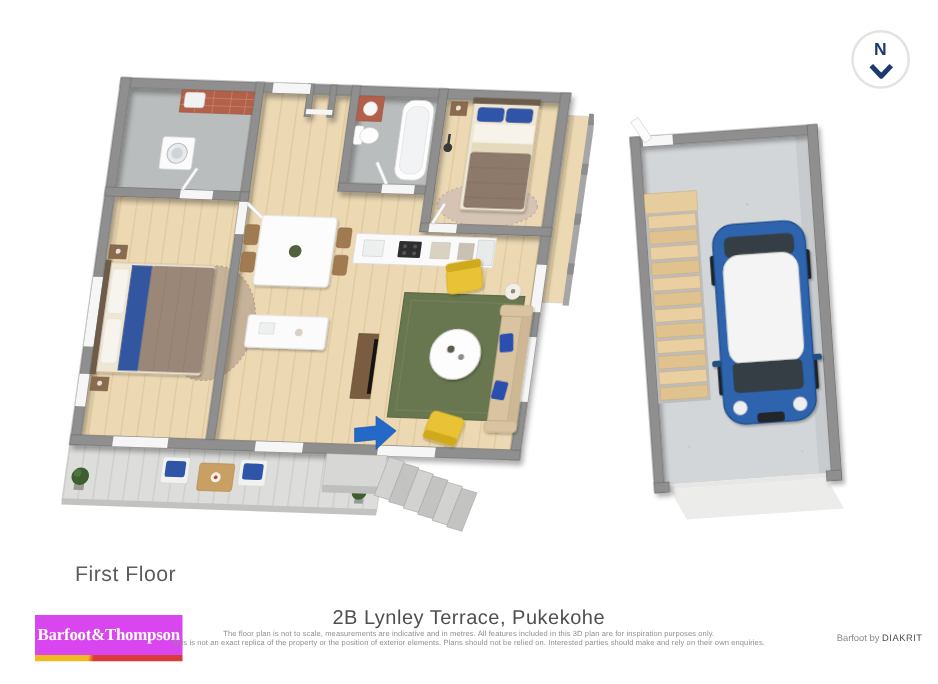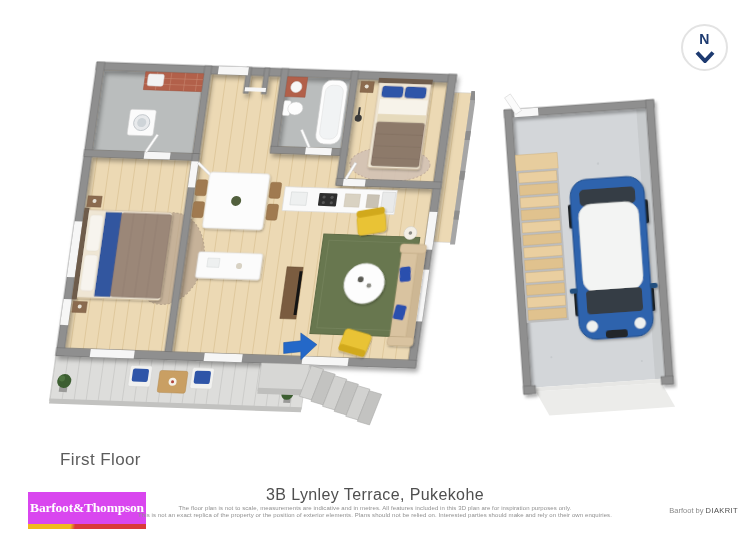--- a/index.html
+++ b/index.html
@@ -372,21 +372,21 @@
 
   <div class="floor-label label-first">First Floor</div>
 
   <div>
     <div class="bt-logo">
       <div class="bt-blue">
         <span>Barfoot&amp;Thompson</span>
       </div>
       <div class="bt-stripe"></div>
     </div>
-    <div class="addr">3B Lynley Terrace, Pukekohe</div>
+    <div class="addr">2B Lynley Terrace, Pukekohe</div>
     <div class="disc disc1">The floor plan is not to scale, measurements are indicative and in metres. All features included in this 3D plan are for inspiration purposes only.</div>
     <div class="disc disc2">This is not an exact replica of the property or the position of exterior elements. Plans should not be relied on. Interested parties should make and rely on their own enquiries.</div>
     <div class="produced">
       <span>Barfoot by</span>
       <span class="brand">DIAKRIT</span>
     </div>
   </div>
 
 </div>
 

